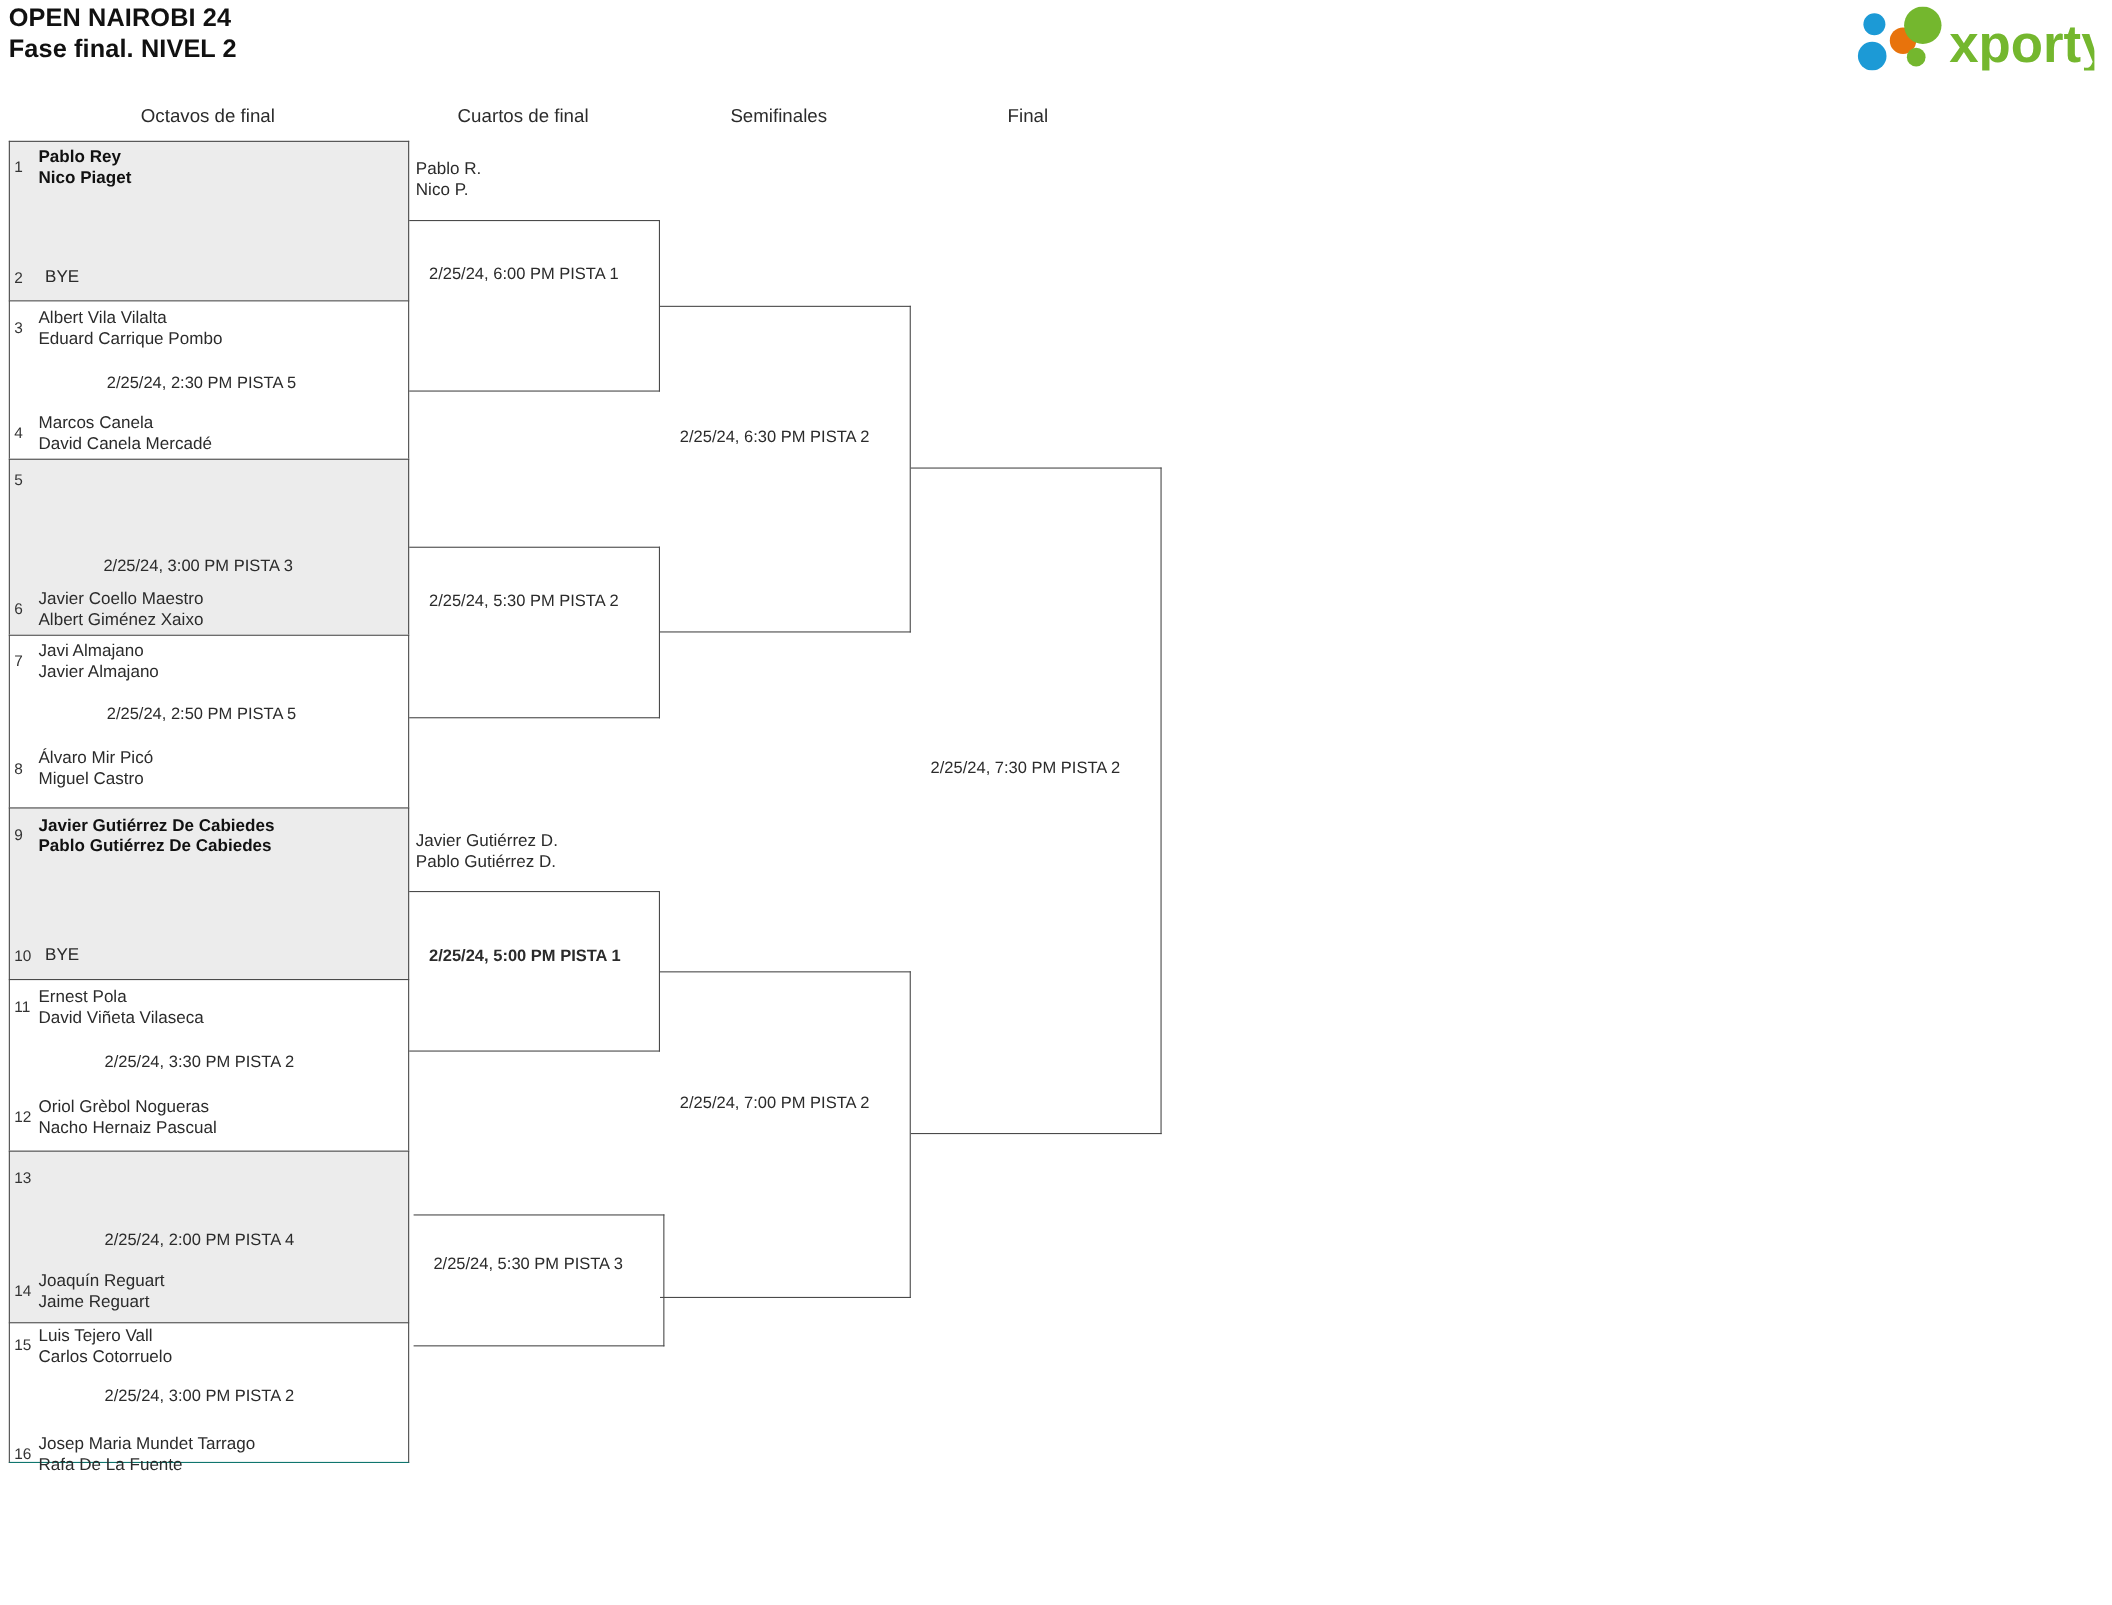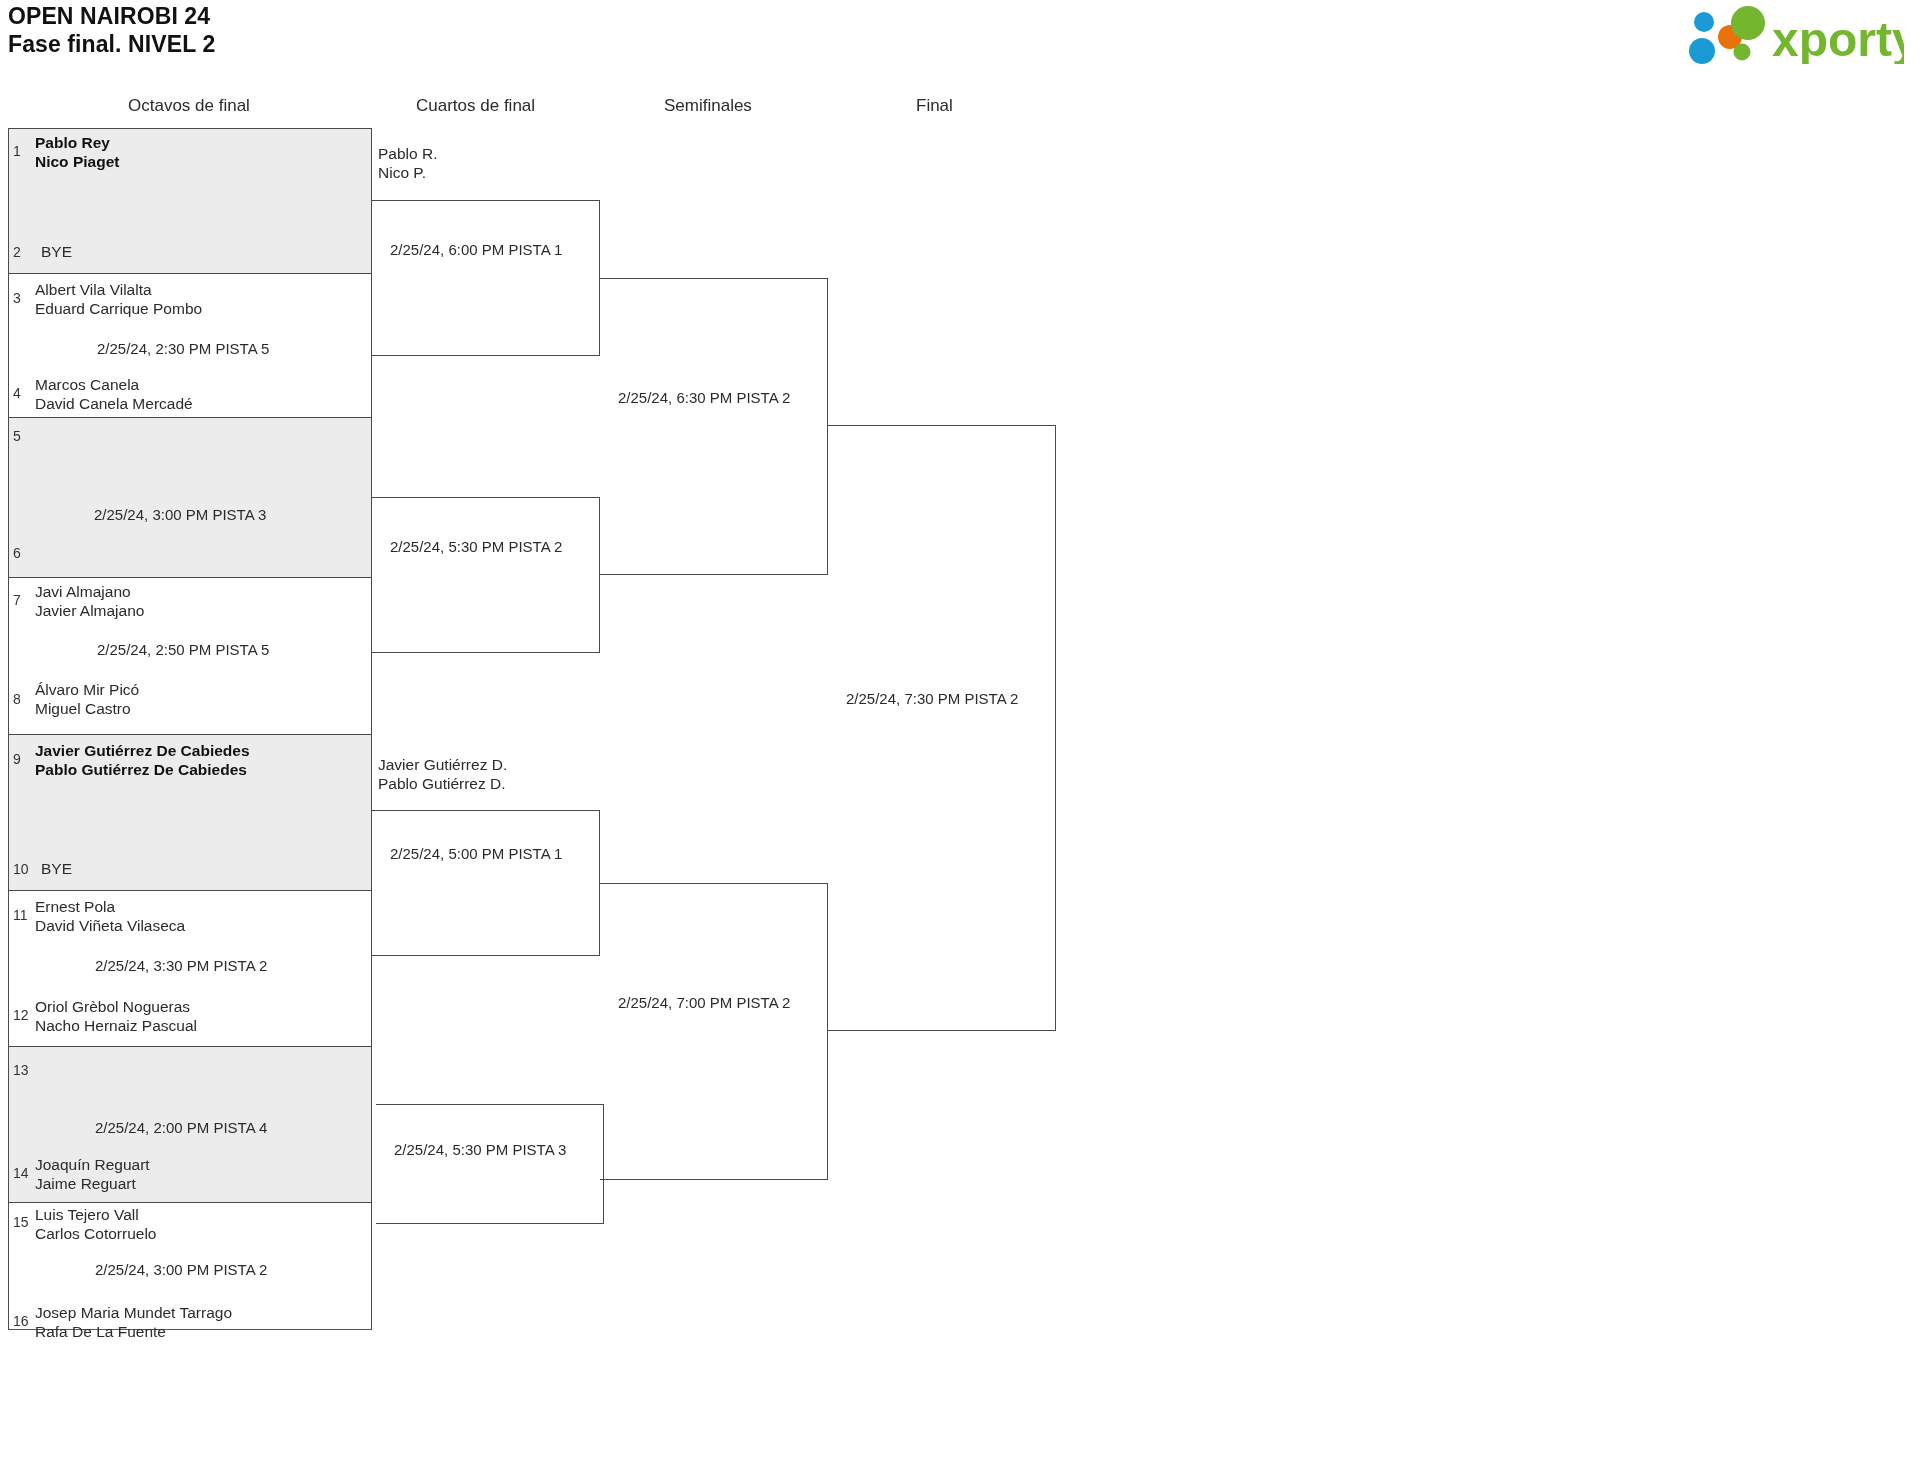--- a/index.html
+++ b/index.html
@@ -173,20 +173,24 @@
 </div>
 
 <div class="slot shaded topline" style="top:417px; height:160px;">
   <div class="seedno" style="top:10px;">5</div>
   <div class="players" style="top:2px;">
     <span class="pline"></span>
     <span class="pline"></span>
   </div>
   <div class="matchtime" style="top:88px; left:85px;">2/25/24, 3:00 PM PISTA 3</div>
   <div class="seedno" style="top:127px;">6</div>
+  <div class="players" style="top:118px;">
+    <span class="pline">Javier Coello Maestro</span>
+    <span class="pline">Albert Giménez Xaixo</span>
+  </div>
 </div>
 
 <div class="slot plain topline" style="top:577px; height:157px;">
   <div class="seedno" style="top:14px;">7</div>
   <div class="players" style="top:5px;">
     <span class="pline">Javi Almajano</span>
     <span class="pline">Javier Almajano</span>
   </div>
   <div class="matchtime" style="top:63px; left:88px;">2/25/24, 2:50 PM PISTA 5</div>
   <div class="seedno" style="top:113px;">8</div>
@@ -256,21 +260,21 @@
 <div class="connector" style="left:372px; top:497px; width:228px; height:156px;">
   <div class="matchtime" style="top:40px; left:18px;">2/25/24, 5:30 PM PISTA 2</div>
 </div>
 
 <div class="advancer" style="left:378px; top:756px;">
   <span class="pline">Javier Gutiérrez D.</span>
   <span class="pline">Pablo Gutiérrez D.</span>
 </div>
 
 <div class="connector" style="left:372px; top:810px; width:228px; height:146px;">
-  <div class="matchtime" style="top:34px; left:18px;">2/25/24, 5:00 PM PISTA 1</div>
+  <div class="matchtime" style="top:50px; left:18px;font-weight:bold;">2/25/24, 5:00 PM PISTA 1</div>
 </div>
 
 <div class="connector" style="left:376px; top:1104px; width:228px; height:120px;">
   <div class="matchtime" style="top:36px; left:18px;">2/25/24, 5:30 PM PISTA 3</div>
 </div>
 
 <div class="connector" style="left:600px; top:278px; width:228px; height:297px;">
   <div class="matchtime" style="top:110px; left:18px;">2/25/24, 6:30 PM PISTA 2</div>
   <div class="advancer" style="left:6px; top:6px;">
     <span class="pline"></span>

